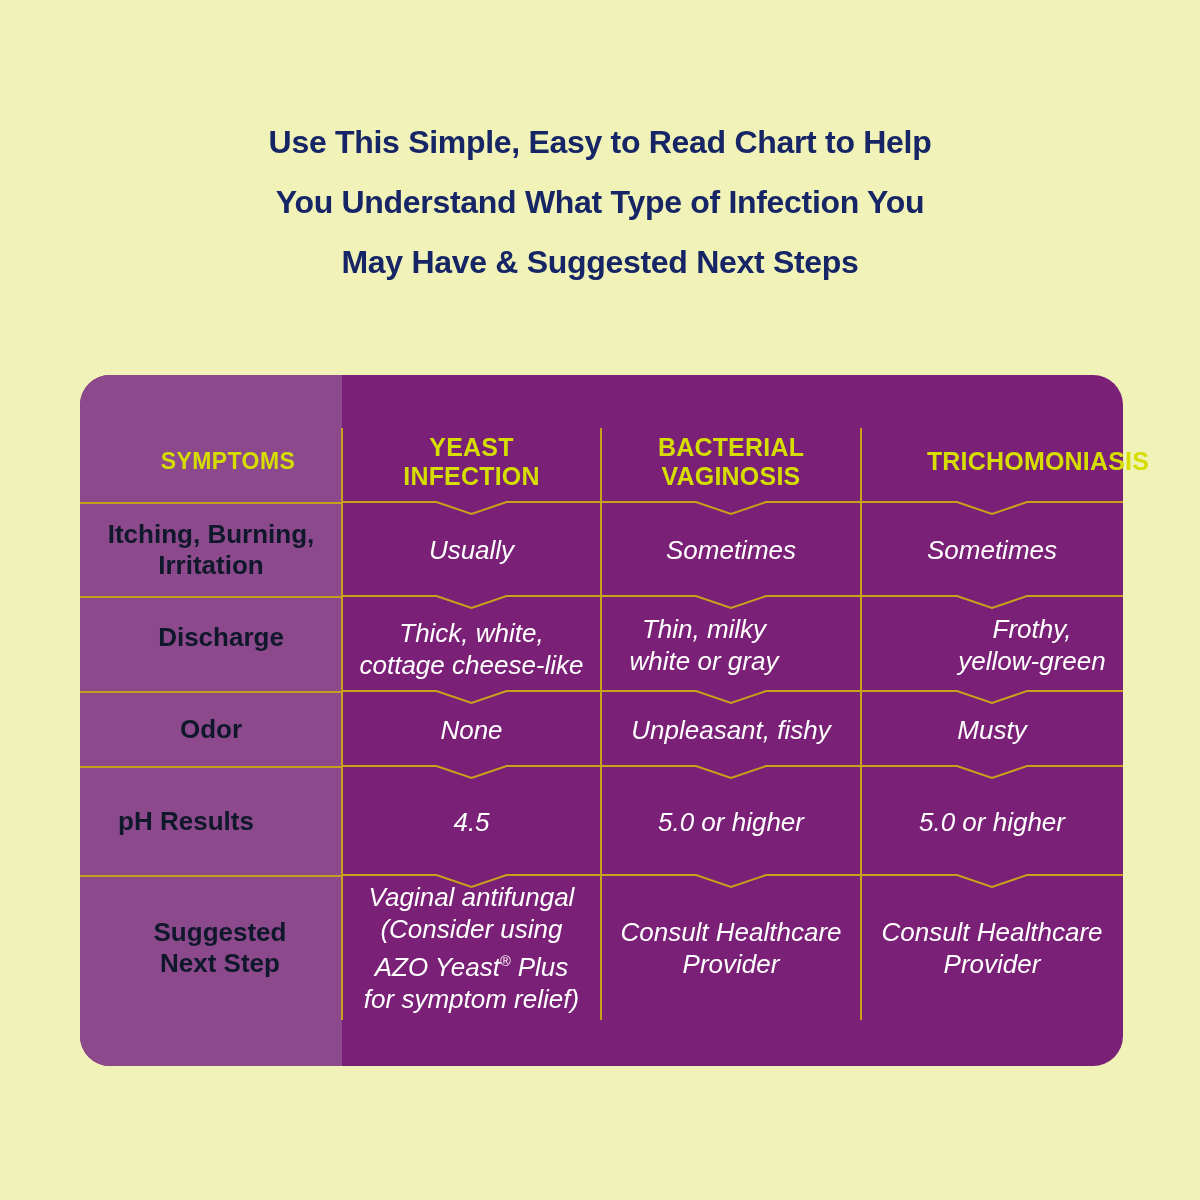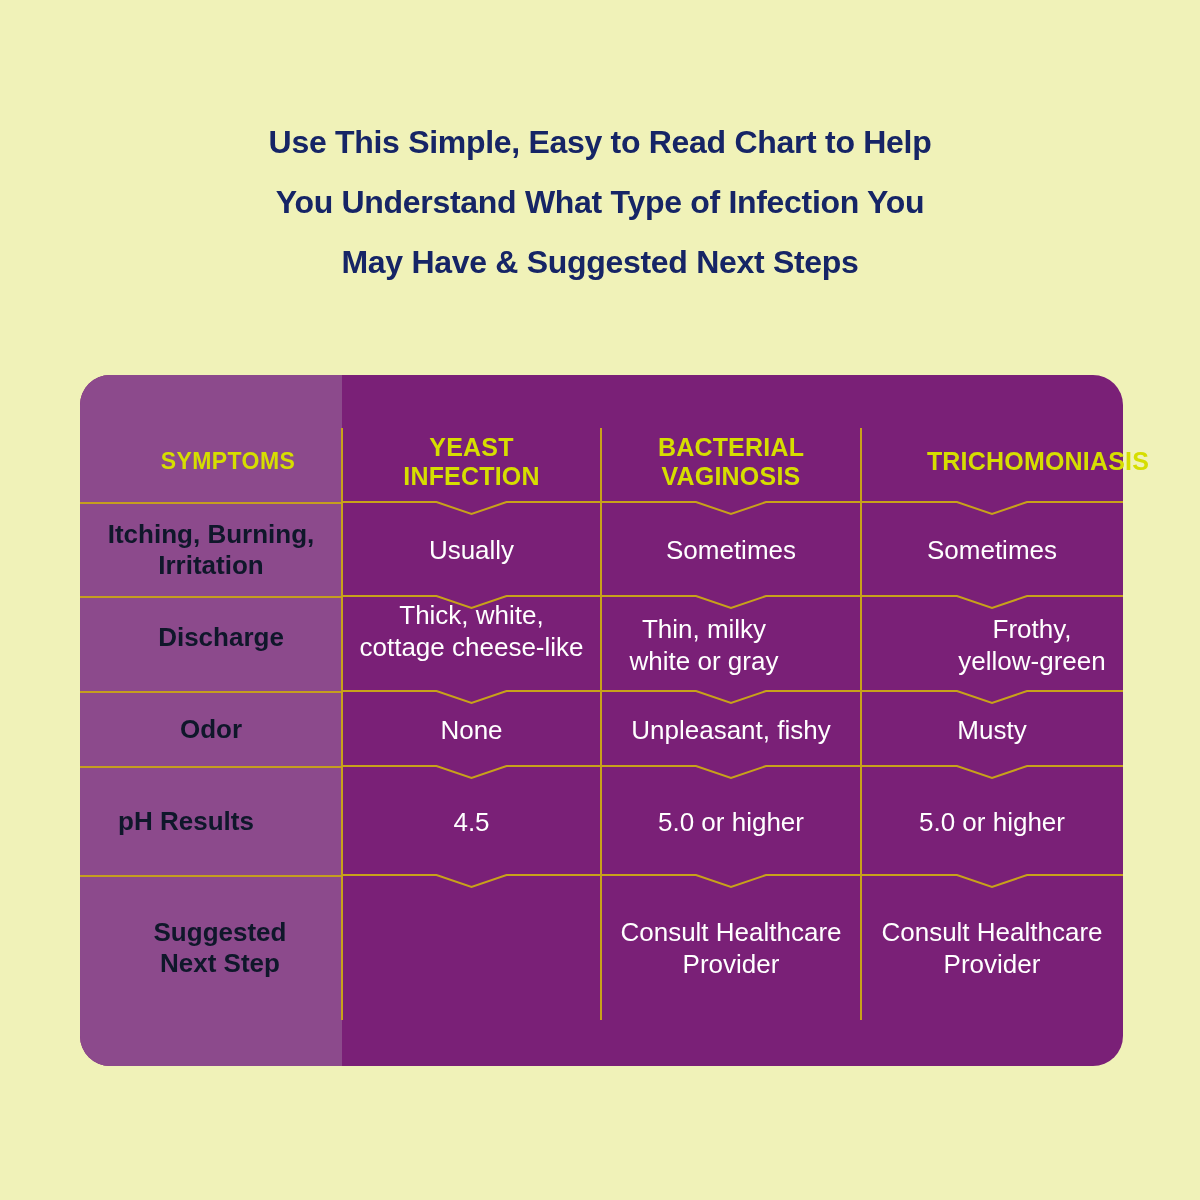--- a/index.html
+++ b/index.html
@@ -84,20 +84,21 @@
     color: #0f172a;
     font-weight: bold;
     font-size: 26px;
     line-height: 31px;
   }
   .cell-text {
     color: #FFFFFF;
     font-size: 26px;
     line-height: 32px;
     font-weight: 400;
+    font-style: italic;
   }
   .cell-text sup {
     font-size: 0.55em;
     vertical-align: super;
   }
 
   
   .vrule {
     position: absolute;
     width: 2px;
@@ -153,21 +154,21 @@
       </div>
       <div class="cell" style="left: 521px; top: 128px; width: 260px; height: 94px;">
         <div class="cell-text">Sometimes</div>
       </div>
       <div class="cell" style="left: 781px; top: 128px; width: 262px; height: 94px;">
         <div class="cell-text">Sometimes</div>
       </div>
       <div class="cell" style="left: 0px; top: 222px; width: 262px; height: 80px; padding-left: 28px;">
         <div class="row-label">Discharge</div>
       </div>
-      <div class="cell" style="left: 262px; top: 208px; width: 259px; height: 95px;">
+      <div class="cell" style="left: 262px; top: 226px; width: 259px; height: 95px;">
         <div class="cell-text">Thick, white,<br>cottage cheese-like</div>
       </div>
       <div class="cell" style="left: 494px; top: 222px; width: 260px; height: 95px;">
         <div class="cell-text">Thin, milky<br>white or gray</div>
       </div>
       <div class="cell" style="left: 781px; top: 222px; width: 262px; height: 95px; margin-left: 40px;">
         <div class="cell-text">Frothy,<br>yellow-green</div>
       </div>
       <div class="cell" style="left: 0px; top: 317px; width: 262px; height: 75px;">
         <div class="row-label">Odor</div>
@@ -188,20 +189,23 @@
         <div class="cell-text">4.5</div>
       </div>
       <div class="cell" style="left: 521px; top: 392px; width: 260px; height: 109px;">
         <div class="cell-text">5.0 or higher</div>
       </div>
       <div class="cell" style="left: 781px; top: 392px; width: 262px; height: 109px;">
         <div class="cell-text">5.0 or higher</div>
       </div>
       <div class="cell" style="left: 0px; top: 501px; width: 262px; height: 144px; padding-left: 26px;">
         <div class="row-label">Suggested<br>Next Step</div>
+      </div>
+      <div class="cell" style="left: 262px; top: 501px; width: 259px; height: 144px;">
+        <div class="cell-text">Vaginal antifungal<br>(Consider using<br>AZO Yeast<sup>®</sup> Plus<br>for symptom relief)</div>
       </div>
       <div class="cell" style="left: 521px; top: 501px; width: 260px; height: 144px;">
         <div class="cell-text">Consult Healthcare<br>Provider</div>
       </div>
       <div class="cell" style="left: 781px; top: 501px; width: 262px; height: 144px;">
         <div class="cell-text">Consult Healthcare<br>Provider</div>
       </div>
       <div class="vrule" style="left: 261px; top: 53px; height: 592px;"></div>
       <div class="vrule" style="left: 520px; top: 53px; height: 592px;"></div>
       <div class="vrule" style="left: 780px; top: 53px; height: 592px;"></div>

